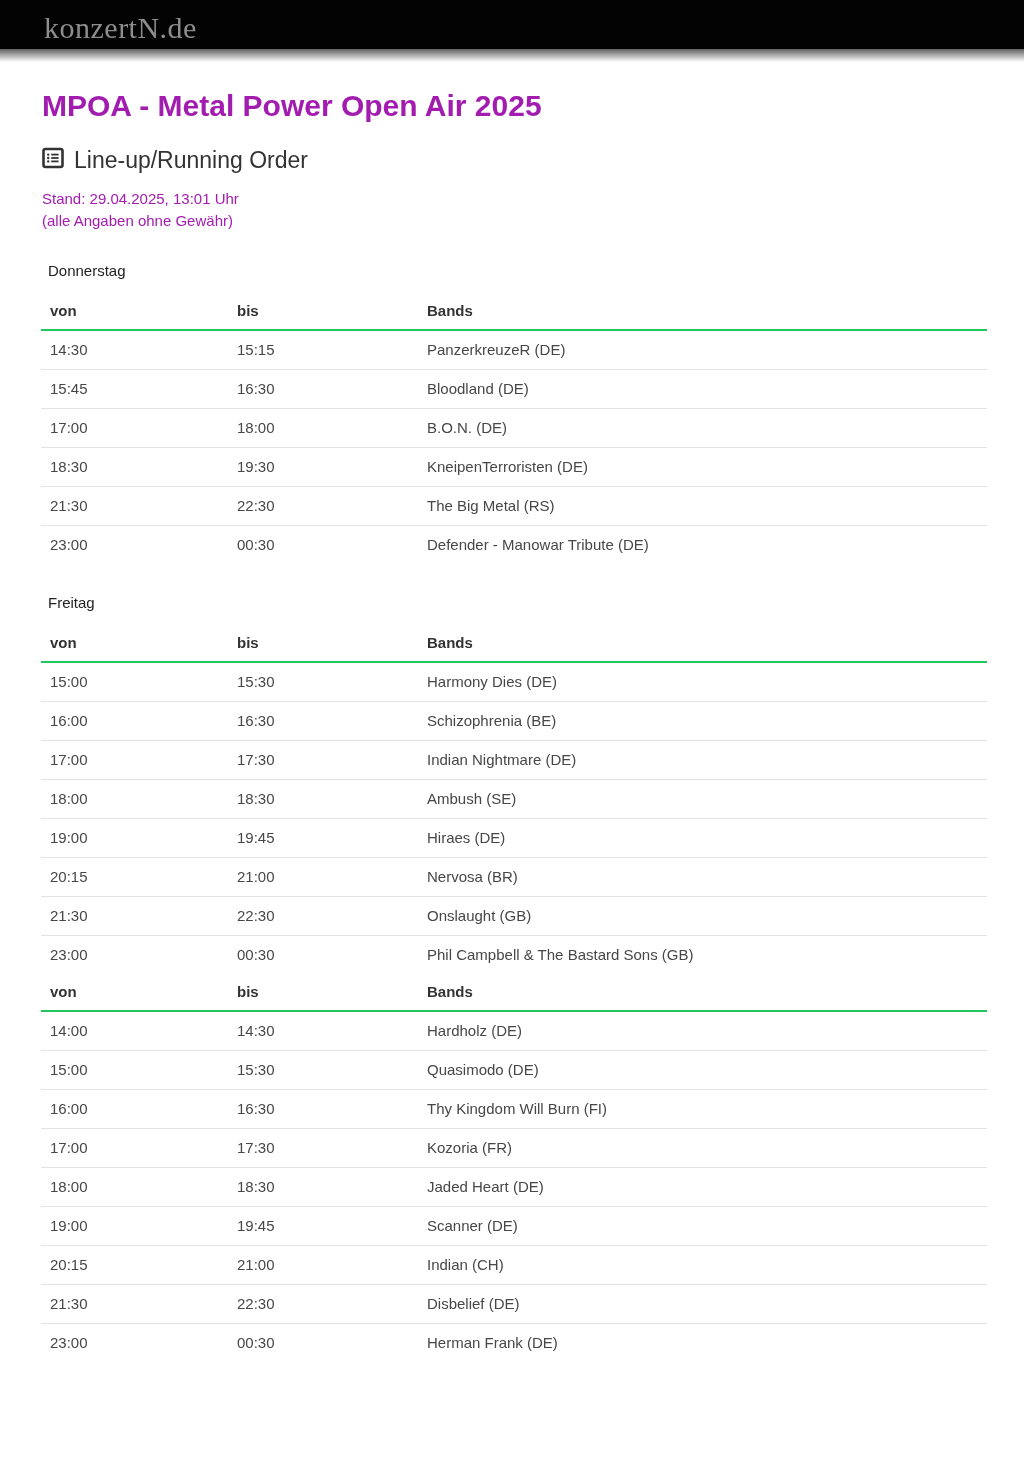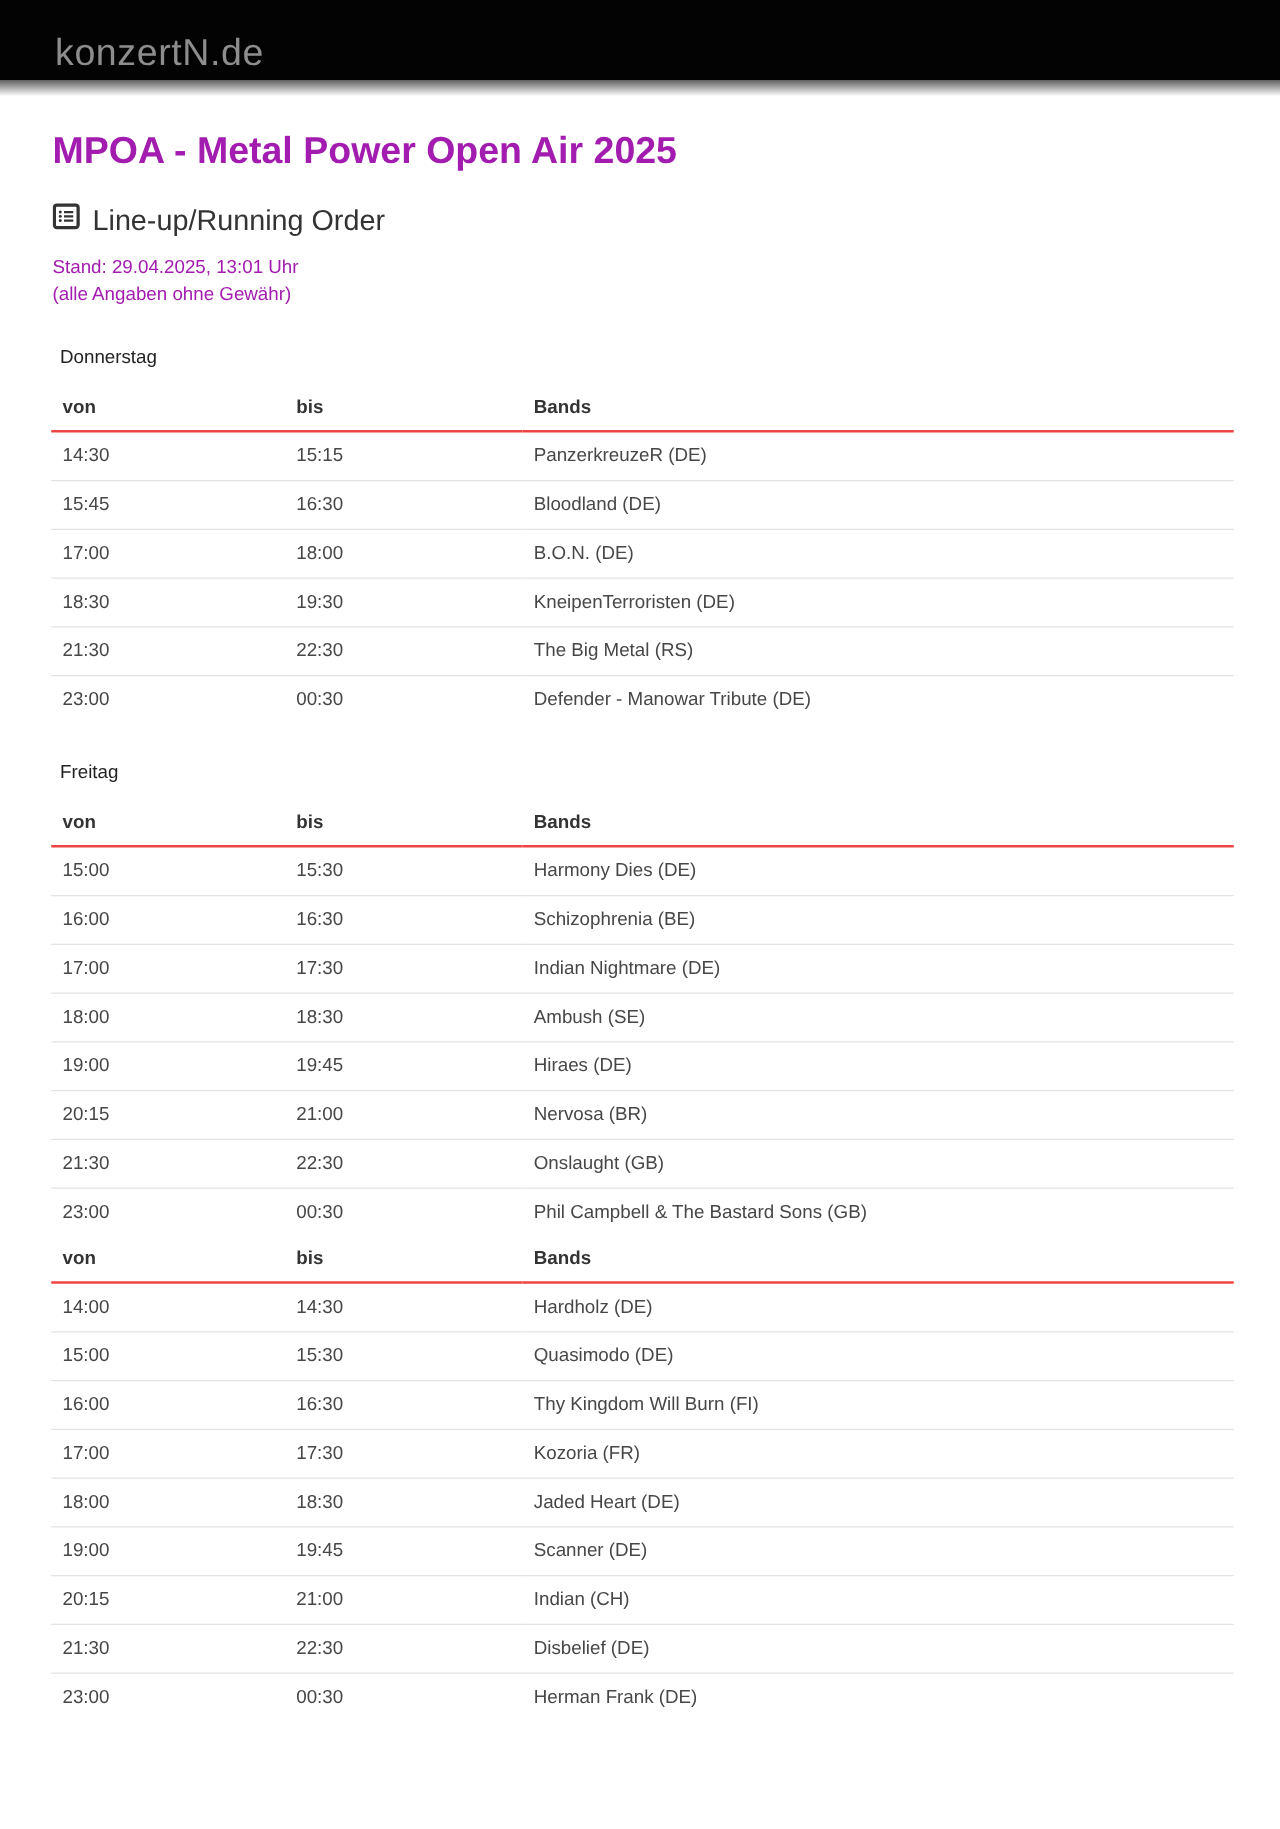--- a/index.html
+++ b/index.html
@@ -6,24 +6,25 @@
   html, body {
     margin: 0;
     padding: 0;
     background: #ffffff;
     font-family: "Liberation Sans", "DejaVu Sans", sans-serif;
   }
   .page { width: 1024px; min-height: 1463px; background: #fff; }
 
   
   .topbar {
-    height: 64px;
+    height: 49px;
     background: #030303;
     display: flex;
     align-items: flex-end;
+    font-family: Liberation Serif, serif;
   }
   .brand {
     color: #8d8d8d;
     font-size: 30px;
     line-height: 1;
     padding: 0 0 6px 44px;
     text-decoration: none;
     letter-spacing: 0.5px;
   }
   .topbar-shadow {
@@ -36,21 +37,21 @@
   h1.page-title {
     font-size: 30px;
     font-weight: 700;
     color: #a21caf;
     margin: 26px 0 0 1px;
     line-height: 1.2;
   }
 
   h2.section-title {
     display: flex;
-    align-items: center;
+    align-items: flex-start;
     gap: 10px;
     font-size: 23px;
     font-weight: 500;
     color: #333333;
     margin: 23px 0 0 1px;
     line-height: 1.2;
   }
   .list-icon { flex: 0 0 auto; display: inline-block; }
 
   .stand {
@@ -74,21 +75,21 @@
     table-layout: fixed;
   }
   table.schedule col.c1 { width: 187px; }
   table.schedule col.c2 { width: 190px; }
   table.schedule th {
     text-align: left;
     font-size: 15px;
     font-weight: 700;
     color: #333333;
     padding: 9px 9px 10px 9px;
-    border-bottom: 2px solid #ef4444;
+    border-bottom: 2px solid #22c55e;
   }
   table.schedule td {
     font-size: 15px;
     color: #474747;
     padding: 10px 9px;
     line-height: 18px;
   }
   table.schedule tbody tr:not(:last-child) td {
     border-bottom: 1px solid #e3e3e3;
   }

